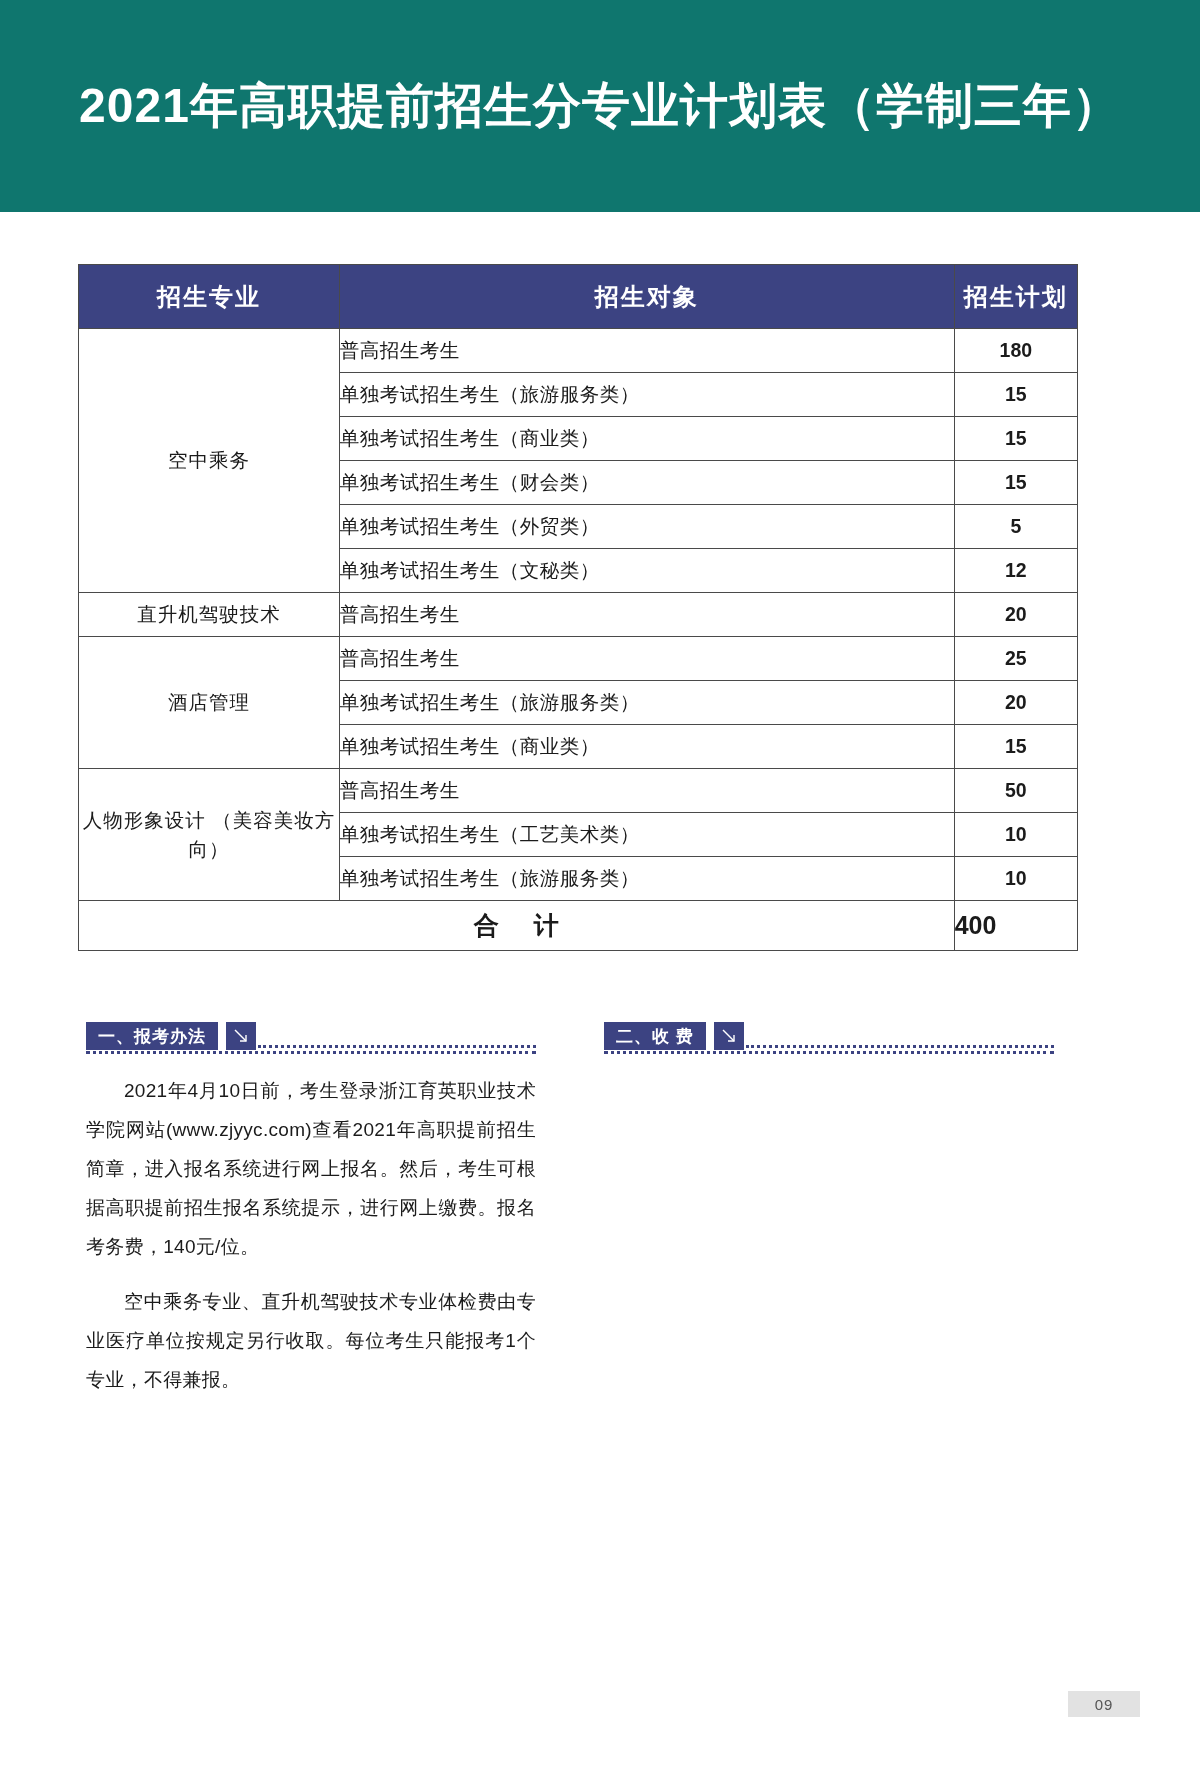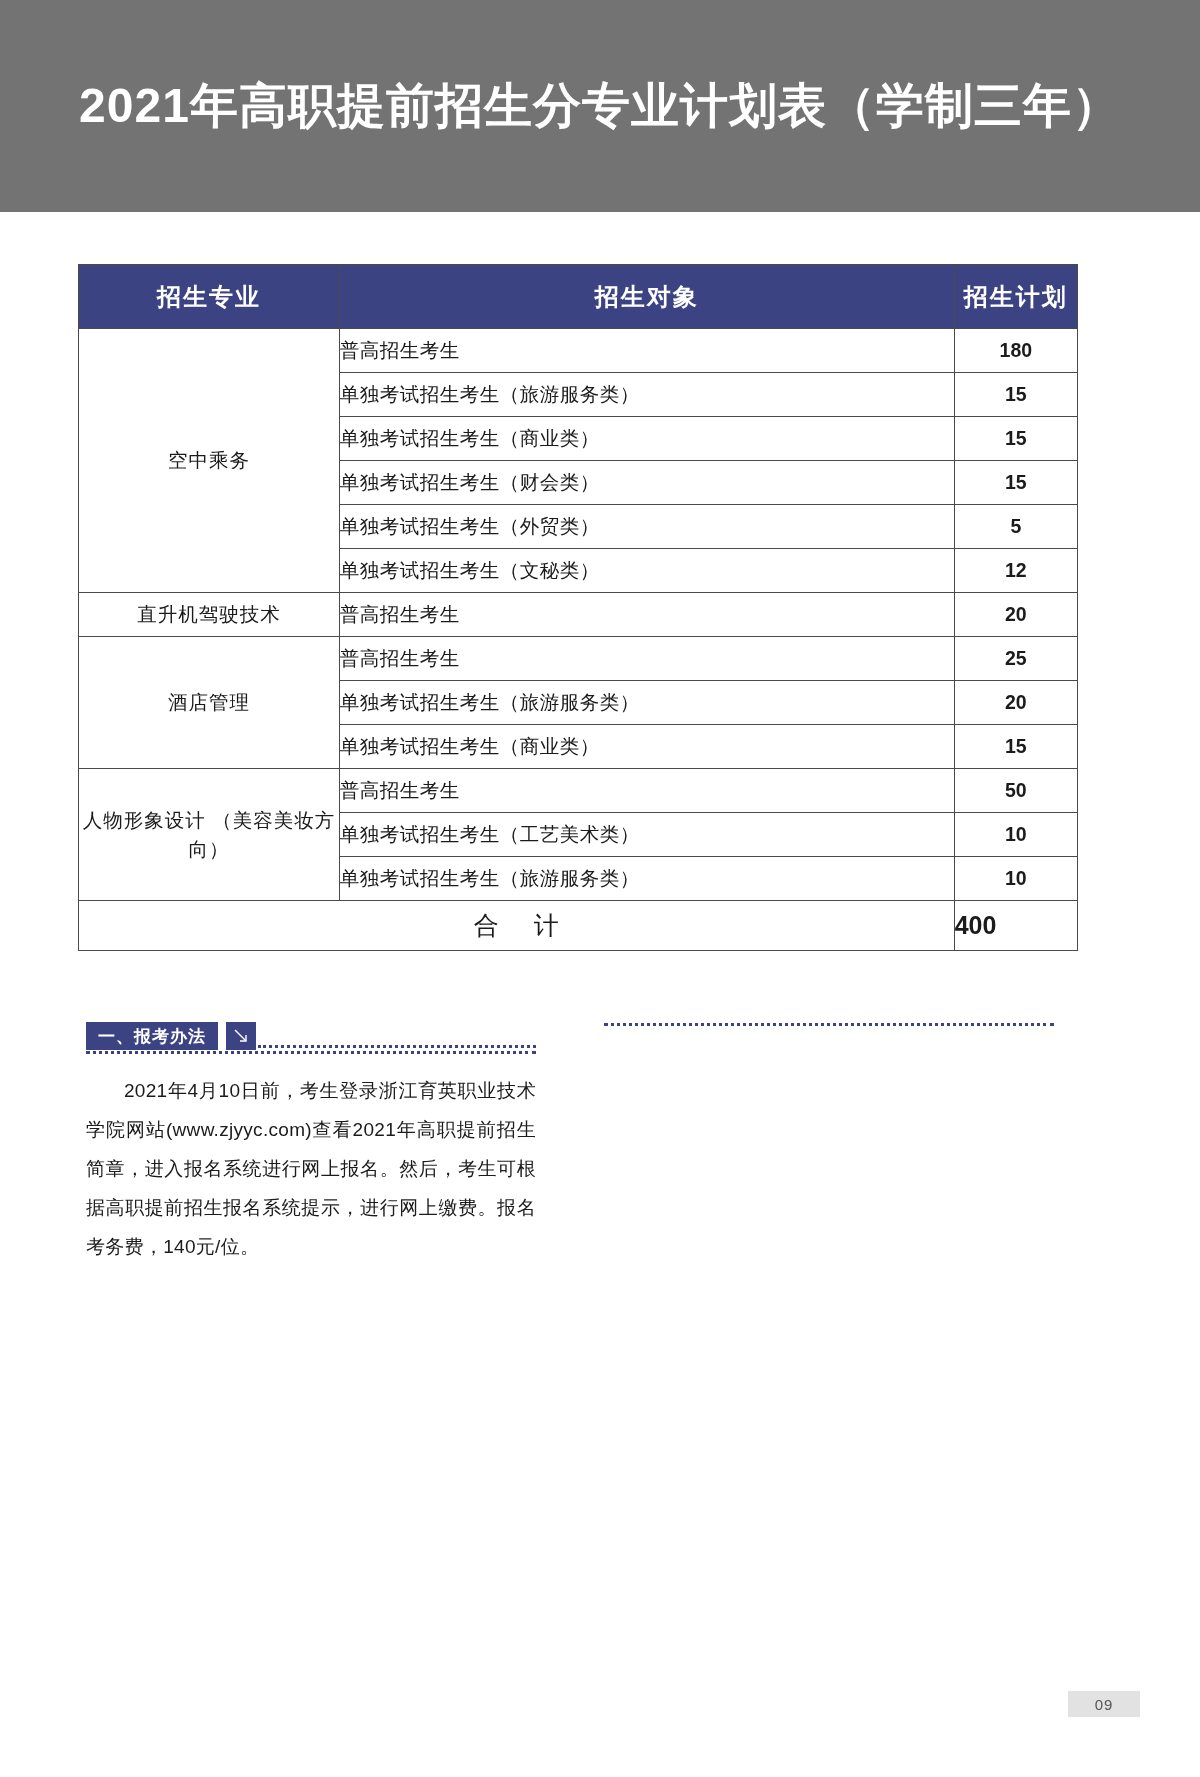--- a/index.html
+++ b/index.html
@@ -16,21 +16,21 @@
     background: #ffffff;
     overflow: hidden;
   }
 
   
   .banner {
     position: absolute;
     left: 0; top: 0;
     width: 1200px;
     height: 212px;
-    background: #737373;
+    background: #0f766e;
     display: flex;
     align-items: center;
     justify-content: center;
   }
   .banner-title {
     color: #ffffff;
     font-size: 48px;
     font-weight: bold;
     letter-spacing: 1px;
     white-space: nowrap;
@@ -83,21 +83,21 @@
     letter-spacing: 0.5px;
   }
   td.plan {
     text-align: center;
     font-weight: bold;
     font-size: 20px;
   }
   tr.total td.total-label {
     text-align: center;
     font-size: 25px;
-    font-weight: normal;
+    font-weight: bold;
     letter-spacing: 14px;
     height: 50px;
     text-indent: 14px;
   }
   tr.total td.total-value {
     text-align: left;
     font-size: 25px;
     font-weight: bold;
     height: 50px;
   }
@@ -286,24 +286,35 @@
           <svg width="18" height="18" viewBox="0 0 18 18">
             <line x1="3" y1="3" x2="14" y2="14" stroke="#ffffff" stroke-width="1.4"></line>
             <polyline points="14,8 14,14 8,14" fill="none" stroke="#ffffff" stroke-width="1.4"></polyline>
           </svg>
         </div>
         <div class="sec-rule"></div>
       </div>
       <div class="sec-underline"></div>
       <div class="note-body">
         <p>2021年4月10日前，考生登录浙江育英职业技术学院网站(www.zjyyc.com)查看2021年高职提前招生简章，进入报名系统进行网上报名。然后，考生可根据高职提前招生报名系统提示，进行网上缴费。报名考务费，140元/位。</p>
+        <p>空中乘务专业、直升机驾驶技术专业体检费由专业医疗单位按规定另行收取。每位考生只能报考1个专业，不得兼报。</p>
       </div>
     </div>
 
     <div class="note-col">
+      <div class="sec-head-row">
+        <div class="sec-tag">二、收 费</div>
+        <div class="sec-arrow">
+          <svg width="18" height="18" viewBox="0 0 18 18">
+            <line x1="3" y1="3" x2="14" y2="14" stroke="#ffffff" stroke-width="1.4"></line>
+            <polyline points="14,8 14,14 8,14" fill="none" stroke="#ffffff" stroke-width="1.4"></polyline>
+          </svg>
+        </div>
+        <div class="sec-rule"></div>
+      </div>
       <div class="sec-underline"></div>
     </div>
 
   </div>
 
   <div class="page-num-bar"></div>
   <div class="page-num">09</div>
 
 </div>
 

